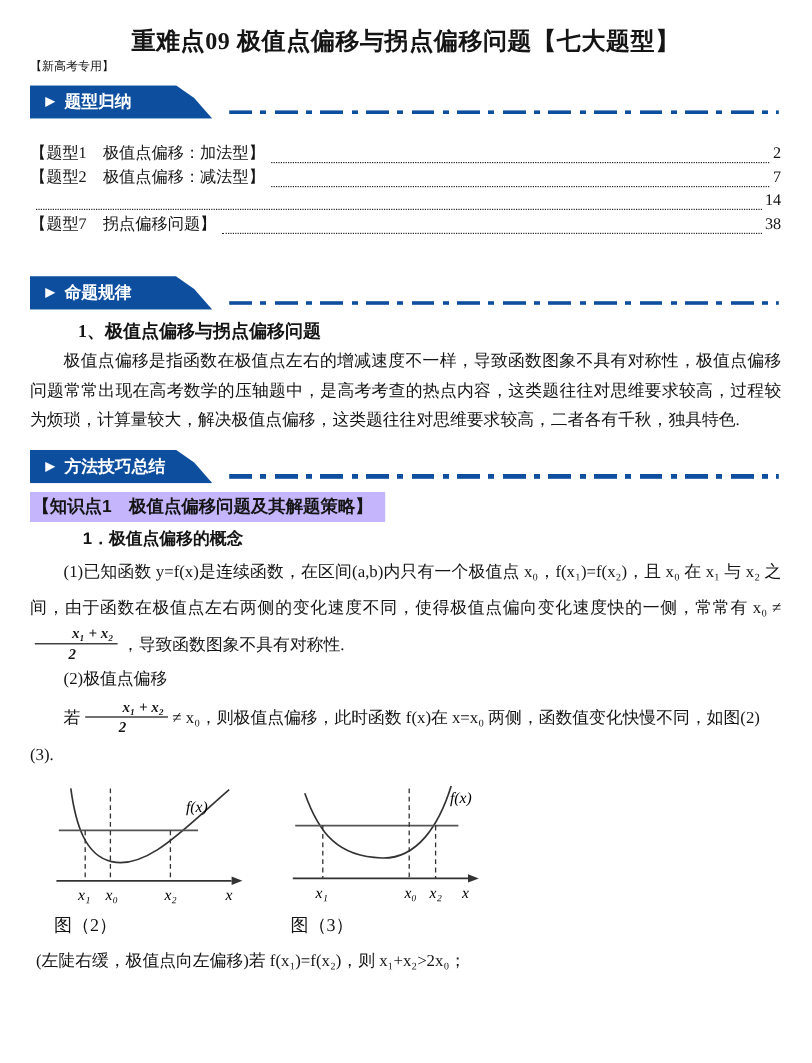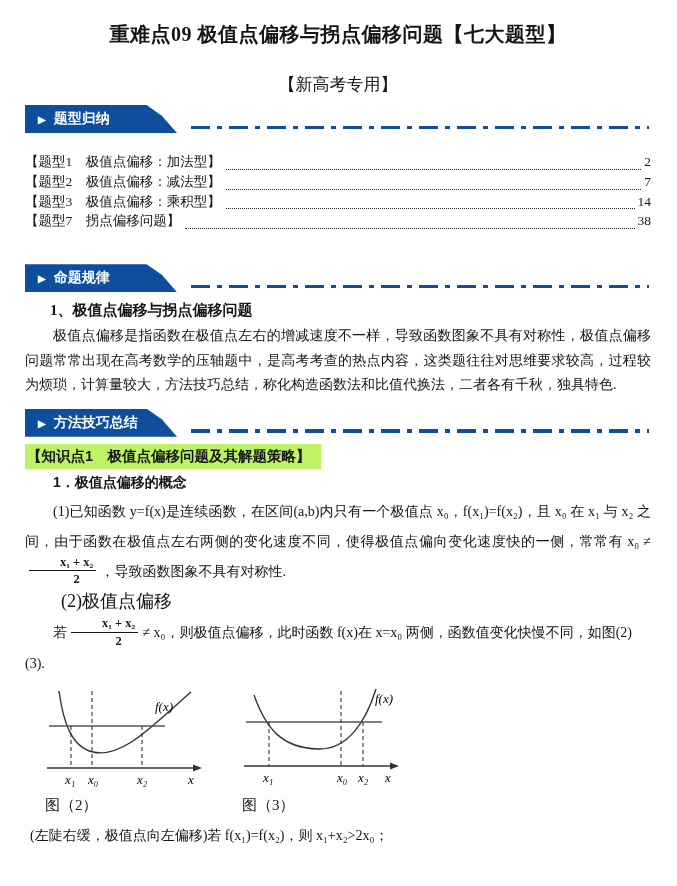--- a/index.html
+++ b/index.html
@@ -5,21 +5,21 @@
   * { box-sizing: border-box; }
   html,body { margin:0; padding:0; }
   body {
     width:677px; height:886px; background:#ffffff; overflow:hidden;
     font-family:"Liberation Serif", serif; color:#151515;
   }
   .page { width:677px; height:886px; padding:0 26px 0 25px; position:relative;border-radius:12px; }
 
   .title { margin:0; padding-top:21px; text-align:center;
     font-size:20px; font-weight:bold; letter-spacing:0.5px; }
-  .subtitle { margin-top:25px; text-align:center; font-size:17px; }
+  .subtitle { font-size:10px; }
 
   
   .banner-row { display:flex; align-items:flex-end; }
   .banner-row.r1 { margin-top:9px; }
   .banner-row.r2 { margin-top:32px; }
   .banner-row.r3 { margin-top:11px; }
   .banner {
     width:152px; height:28px; flex:0 0 auto;
     background:#0d4e9e; color:#fff;
     font-family:"Liberation Sans", sans-serif; font-weight:bold; font-size:14px;
@@ -34,37 +34,37 @@
 
   
   .toc { margin-top:20px; font-size:13.5px; }
   .toc-row { display:flex; align-items:baseline; height:19.8px; }
   .toc-label { white-space:nowrap; }
   .toc-leader { flex:1; margin:0 3px 3px 5px; border-bottom:1.6px dotted #222;
     align-self:flex-end; height:0; }
   .toc-page { white-space:nowrap; }
 
   
-  .law-heading { margin:9px 0 0 25px; font-size:15px; font-weight:bold; }
+  .law-heading { margin:9px 0 0 40px; font-size:15px; font-weight:bold; }
   .law-p { margin:4px 0 0 0; font-size:14px; line-height:24.5px;
     text-align:justify; text-indent:2em; }
 
   
-  .kp-box { display:inline-block; margin-top:7px; background:#bef264;
+  .kp-box { display:inline-block; margin-top:7px; background:#c4b5fd;
     font-family:"Liberation Sans", sans-serif; font-weight:bold; font-size:14.5px;
     padding:3px 10px 3px 2px; }
-  .concept-heading { margin:5px 0 0 28px;
+  .concept-heading { margin:5px 0 0 44px;
     font-family:"Liberation Sans", sans-serif; font-weight:bold; font-size:14px; }
   .kp-p1 { margin:5px 0 0 0; font-size:14px; line-height:30px;
     text-align:justify; text-indent:2em; }
-  .kp-p2 { margin:2px 0 0 0; font-size:18px; line-height:22px; text-indent:2em; }
+  .kp-p2 { margin:2px 0 0 0; font-size:14px; line-height:22px; text-indent:2em; }
   .kp-p3 { margin:6px 0 0 0; font-size:14px; line-height:30px; text-indent:2em; }
 
-  .frac { display:inline-block; vertical-align:middle; text-align:center;
-    font-weight:bold; font-size:12.5px; line-height:1;
+  .frac { display:inline-block; vertical-align:middle; 
+    font-weight:bold; font-style:italic; font-size:12.5px; line-height:1;
     margin:0 4px; transform:translateY(-2px); }
   .frac .num { display:block; border-bottom:1.3px solid #151515; padding:1px 3px 2px; }
   .frac .den { display:block; padding-top:2px; }
 
   
   .figs { display:flex; gap:35px; margin:8px 0 0 20px; }
   .fig { width:162px; }
   .fig svg { display:block; }
   .fig-caption { text-align:left; font-size:15px; margin-top:4px; }
   .fx-label { font-style:italic; font-size:13px; }
@@ -94,41 +94,40 @@
       <span class="toc-label">【题型1　极值点偏移：加法型】</span>
       <span class="toc-leader"></span>
       <span class="toc-page">2</span>
     </div>
     <div class="toc-row">
       <span class="toc-label">【题型2　极值点偏移：减法型】</span>
       <span class="toc-leader"></span>
       <span class="toc-page">7</span>
     </div>
     <div class="toc-row">
-      <span class="toc-label">【题型3　极值点偏移：乘积型】</span>
       <span class="toc-leader"></span>
       <span class="toc-page">14</span>
     </div>
     <div class="toc-row">
       <span class="toc-label">【题型7　拐点偏移问题】</span>
       <span class="toc-leader"></span>
       <span class="toc-page">38</span>
     </div>
   </div>
 
   <div class="banner-row r2">
     <div class="banner">
       <span class="tri">▶</span>
       <span>命题规律</span>
     </div>
     <div class="dashline"></div>
   </div>
 
   <div class="law-heading">1、极值点偏移与拐点偏移问题</div>
-  <p class="law-p">极值点偏移是指函数在极值点左右的增减速度不一样，导致函数图象不具有对称性，极值点偏移问题常常出现在高考数学的压轴题中，是高考考查的热点内容，这类题往往对思维要求较高，过程较为烦琐，计算量较大，方法技巧总结，称化构造函数法和比值代换法，二者各有千秋，独具特色.</p>
+  <p class="law-p">极值点偏移是指函数在极值点左右的增减速度不一样，导致函数图象不具有对称性，极值点偏移问题常常出现在高考数学的压轴题中，是高考考查的热点内容，这类题往往对思维要求较高，过程较为烦琐，计算量较大，解决极值点偏移，这类题往往对思维要求较高，二者各有千秋，独具特色.</p>
 
   <div class="banner-row r3">
     <div class="banner">
       <span class="tri">▶</span>
       <span>方法技巧总结</span>
     </div>
     <div class="dashline"></div>
   </div>
 
   <div>

